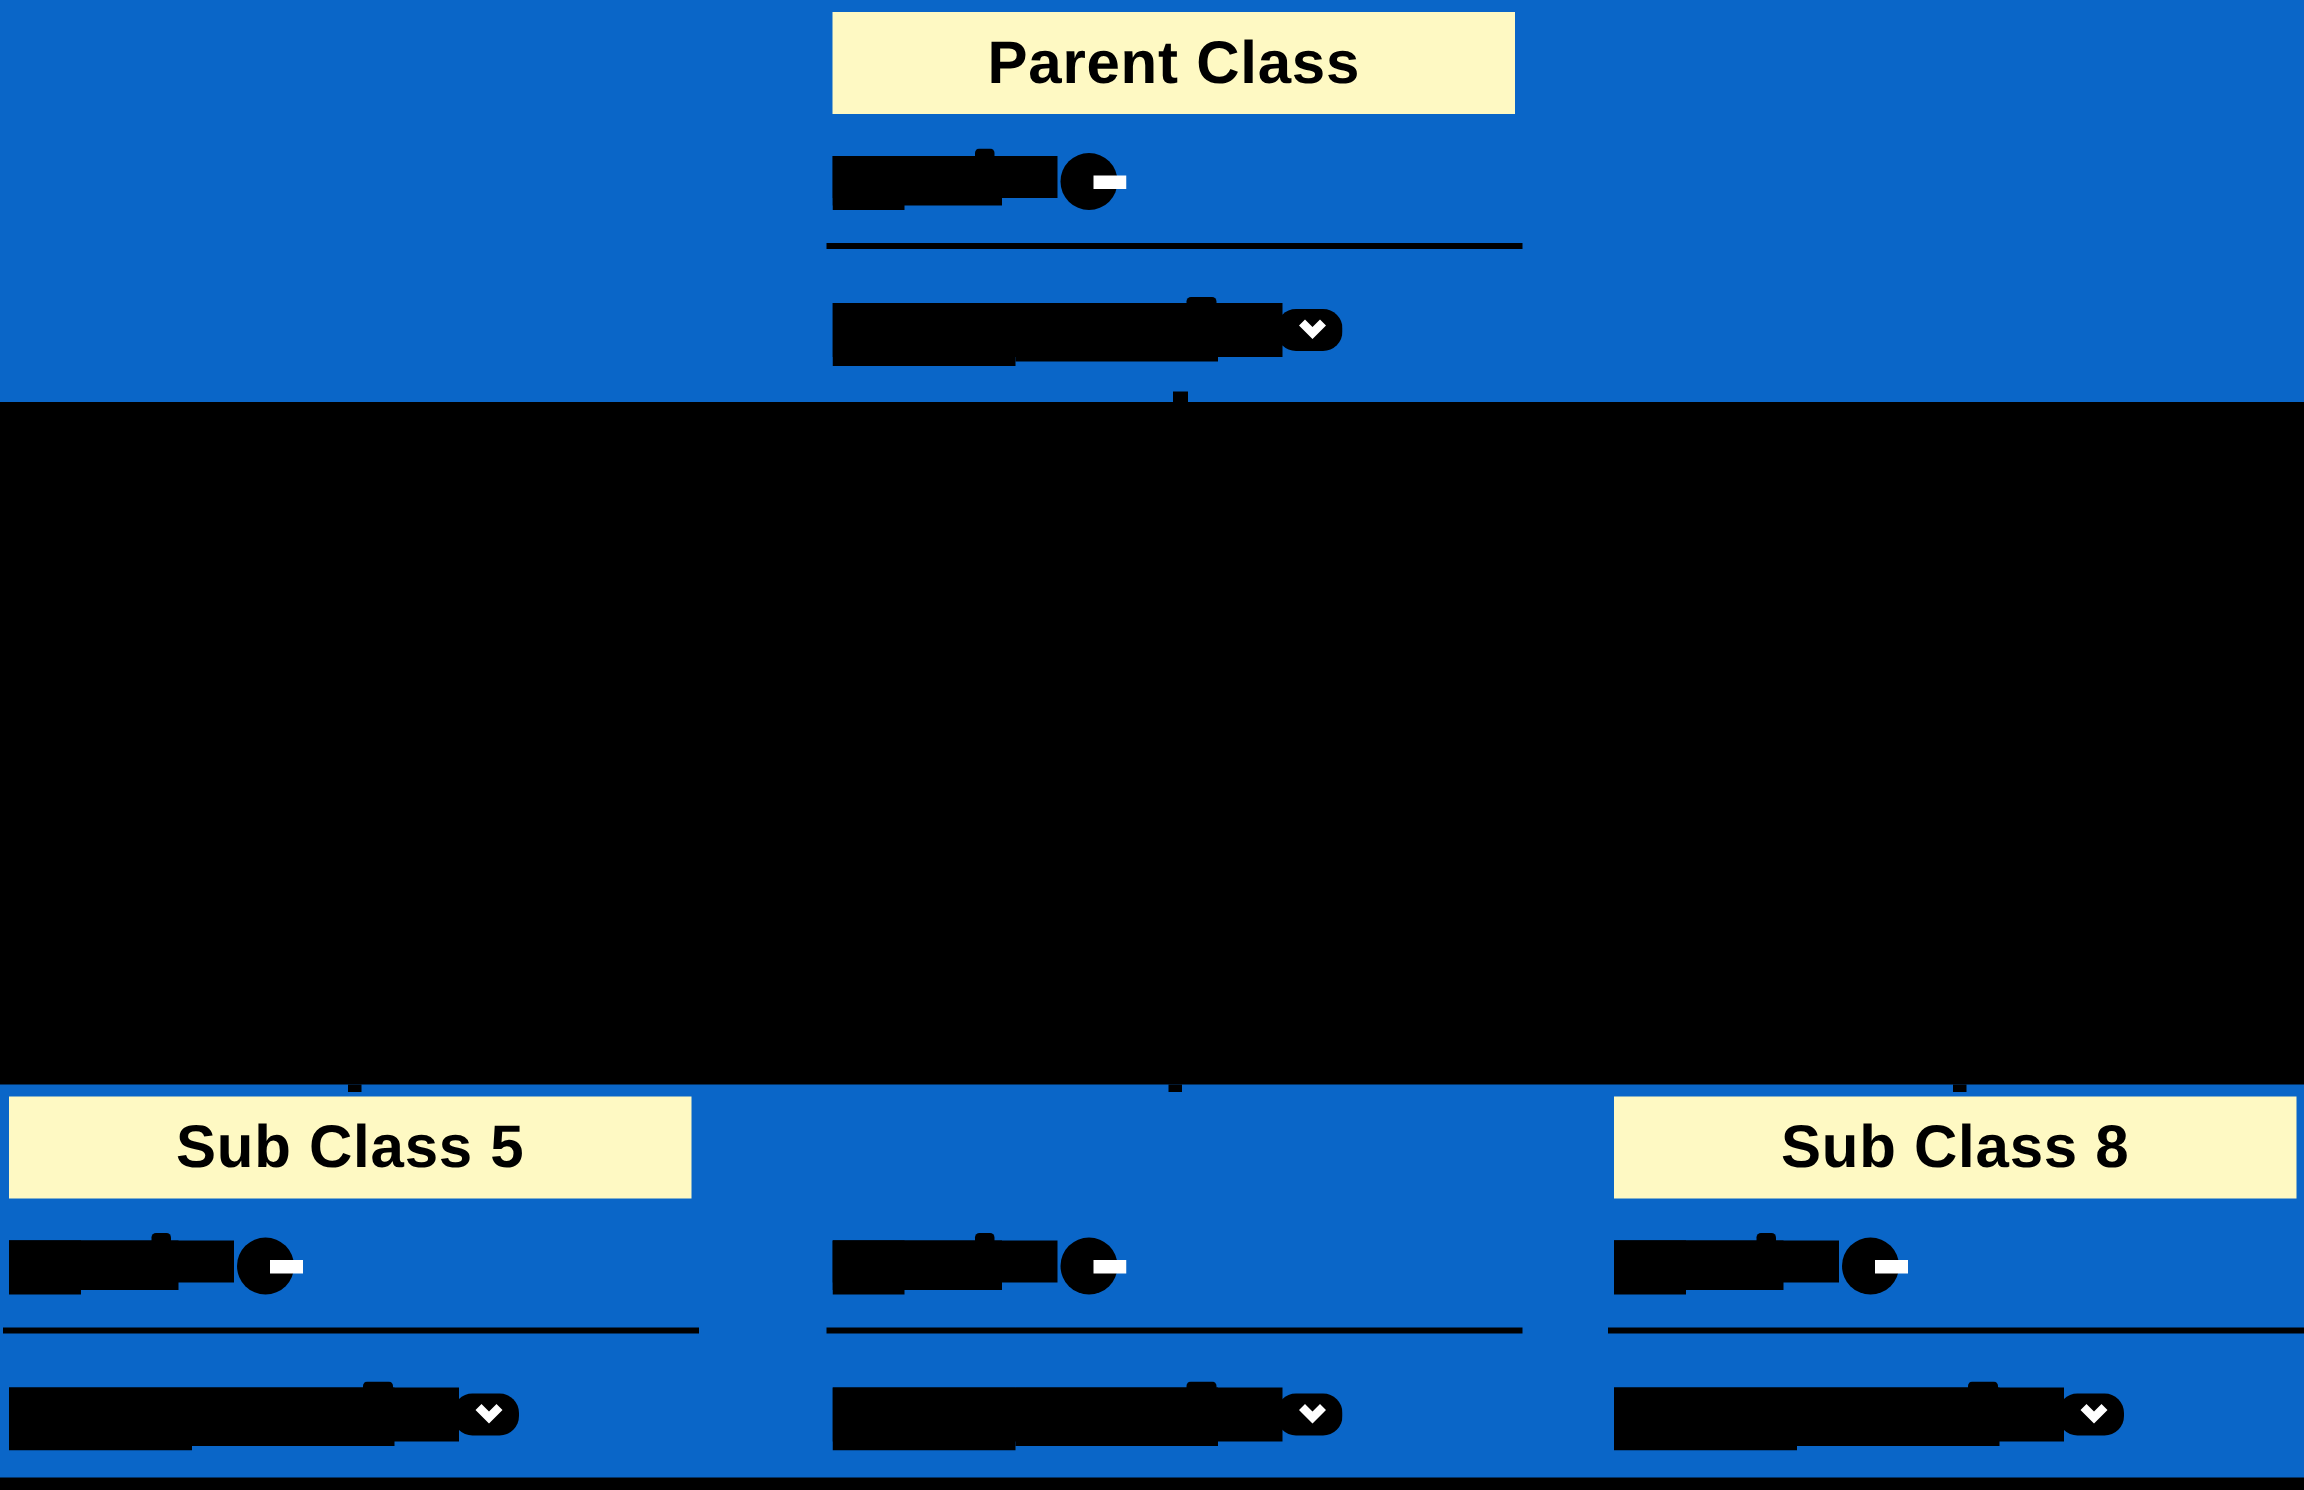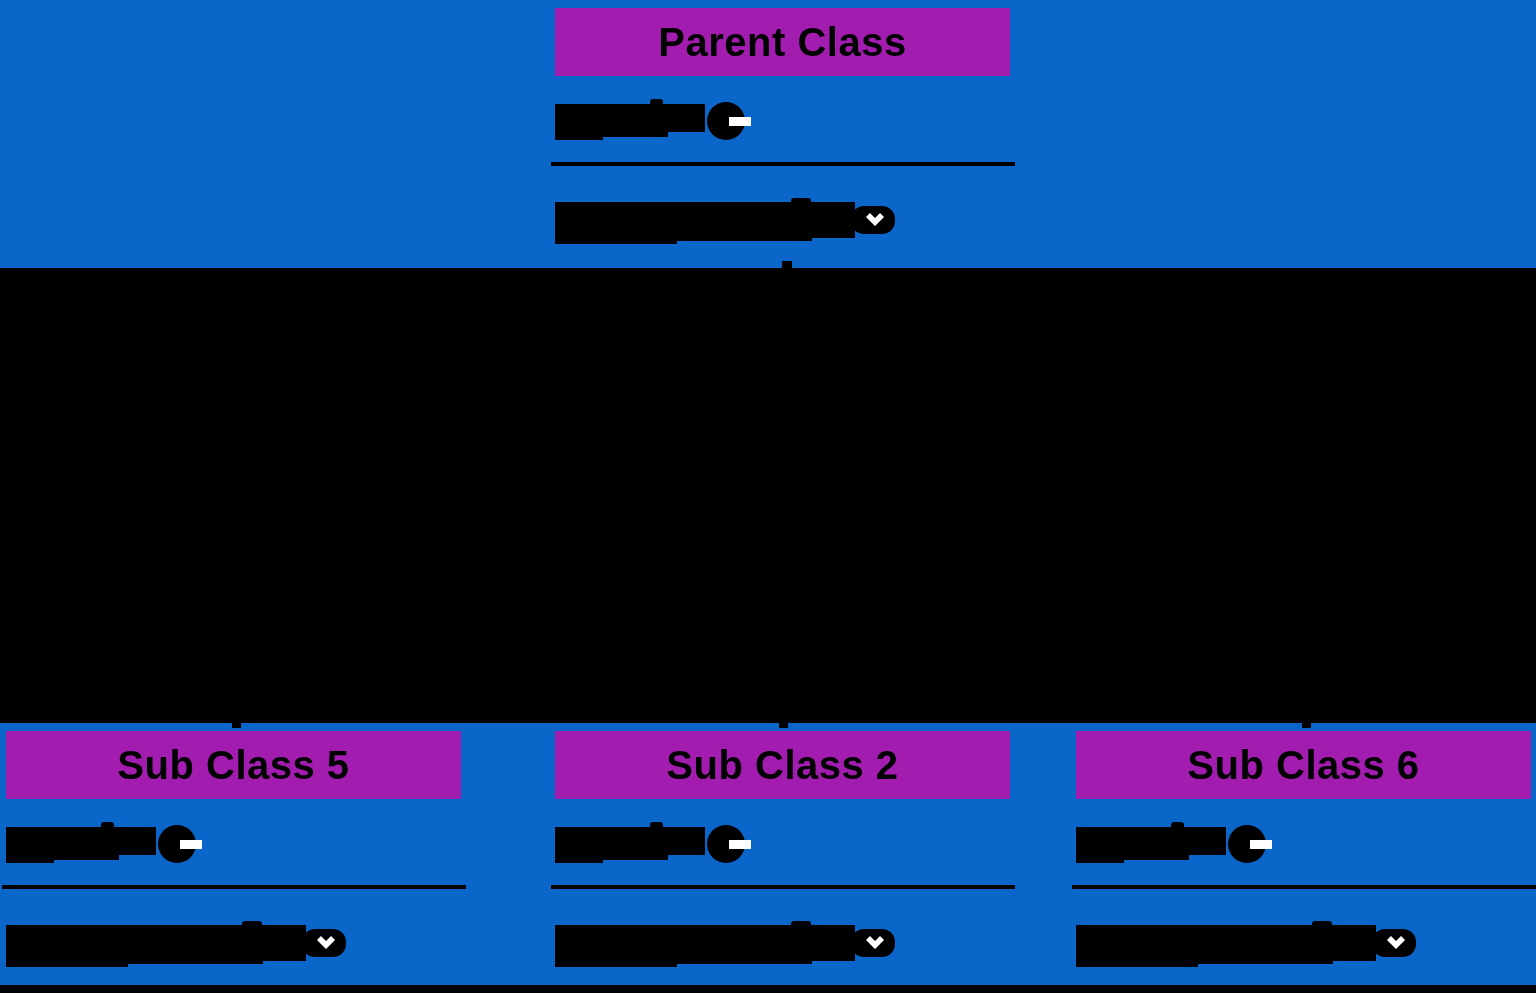--- a/index.html
+++ b/index.html
@@ -19,21 +19,21 @@
 
   .class-node { position: absolute; width: 464px; height: 262px; }
   #node-parent { left: 551px; top: 0; }
   #node-sub1   { left: 2px;    top: 723px; }
   #node-sub2   { left: 551px;  top: 723px; }
   #node-sub3   { left: 1072px; top: 723px; }
 
   .node-header {
     position: absolute; left: 4px; top: 8px;
     width: 455px; height: 68px;
-    background: #a21caf;
+    background: #fef9c3;
     display: flex; align-items: center; justify-content: center;
   }
   .node-title {
     font-size: 40px; font-weight: bold; color: #000000;
     letter-spacing: 0.5px; white-space: nowrap;
   }
   .blob { position: absolute; display: block; }
   .blob.attr   { left: 4px; top: 99px;  width: 196px; height: 44px; }
   .blob.method { left: 4px; top: 198px; width: 340px; height: 46px; }
   .divider {
@@ -95,35 +95,32 @@
     <svg class="blob attr" viewBox="0 0 196 44">
         <use href="#blob-attr-shape"></use>
       </svg>
     <div class="divider"></div>
     <svg class="blob method" viewBox="0 0 340 46">
         <use href="#blob-method-shape"></use>
       </svg>
   </div>
 
   <div class="class-node" id="node-sub2">
-    <div class="node-header">
-      <span class="node-title">Sub Class 2</span>
-    </div>
     <svg class="blob attr" viewBox="0 0 196 44">
         <use href="#blob-attr-shape"></use>
       </svg>
     <div class="divider"></div>
     <svg class="blob method" viewBox="0 0 340 46">
         <use href="#blob-method-shape"></use>
       </svg>
   </div>
 
   <div class="class-node" id="node-sub3">
     <div class="node-header">
-      <span class="node-title">Sub Class 6</span>
+      <span class="node-title">Sub Class 8</span>
     </div>
     <svg class="blob attr" viewBox="0 0 196 44">
         <use href="#blob-attr-shape"></use>
       </svg>
     <div class="divider"></div>
     <svg class="blob method" viewBox="0 0 340 46">
         <use href="#blob-method-shape"></use>
       </svg>
   </div>
 

